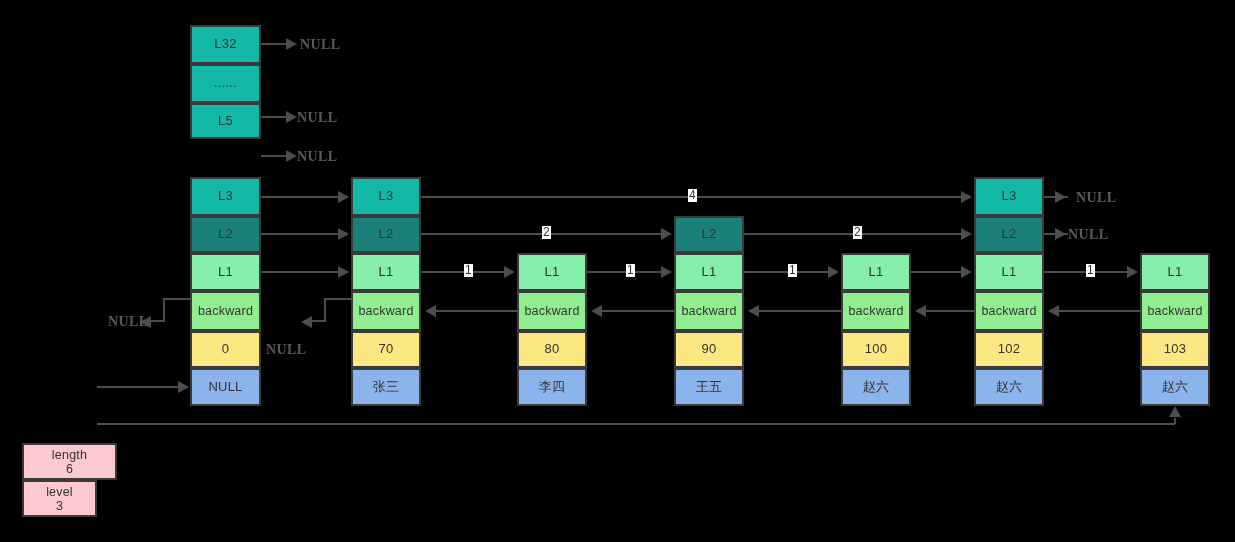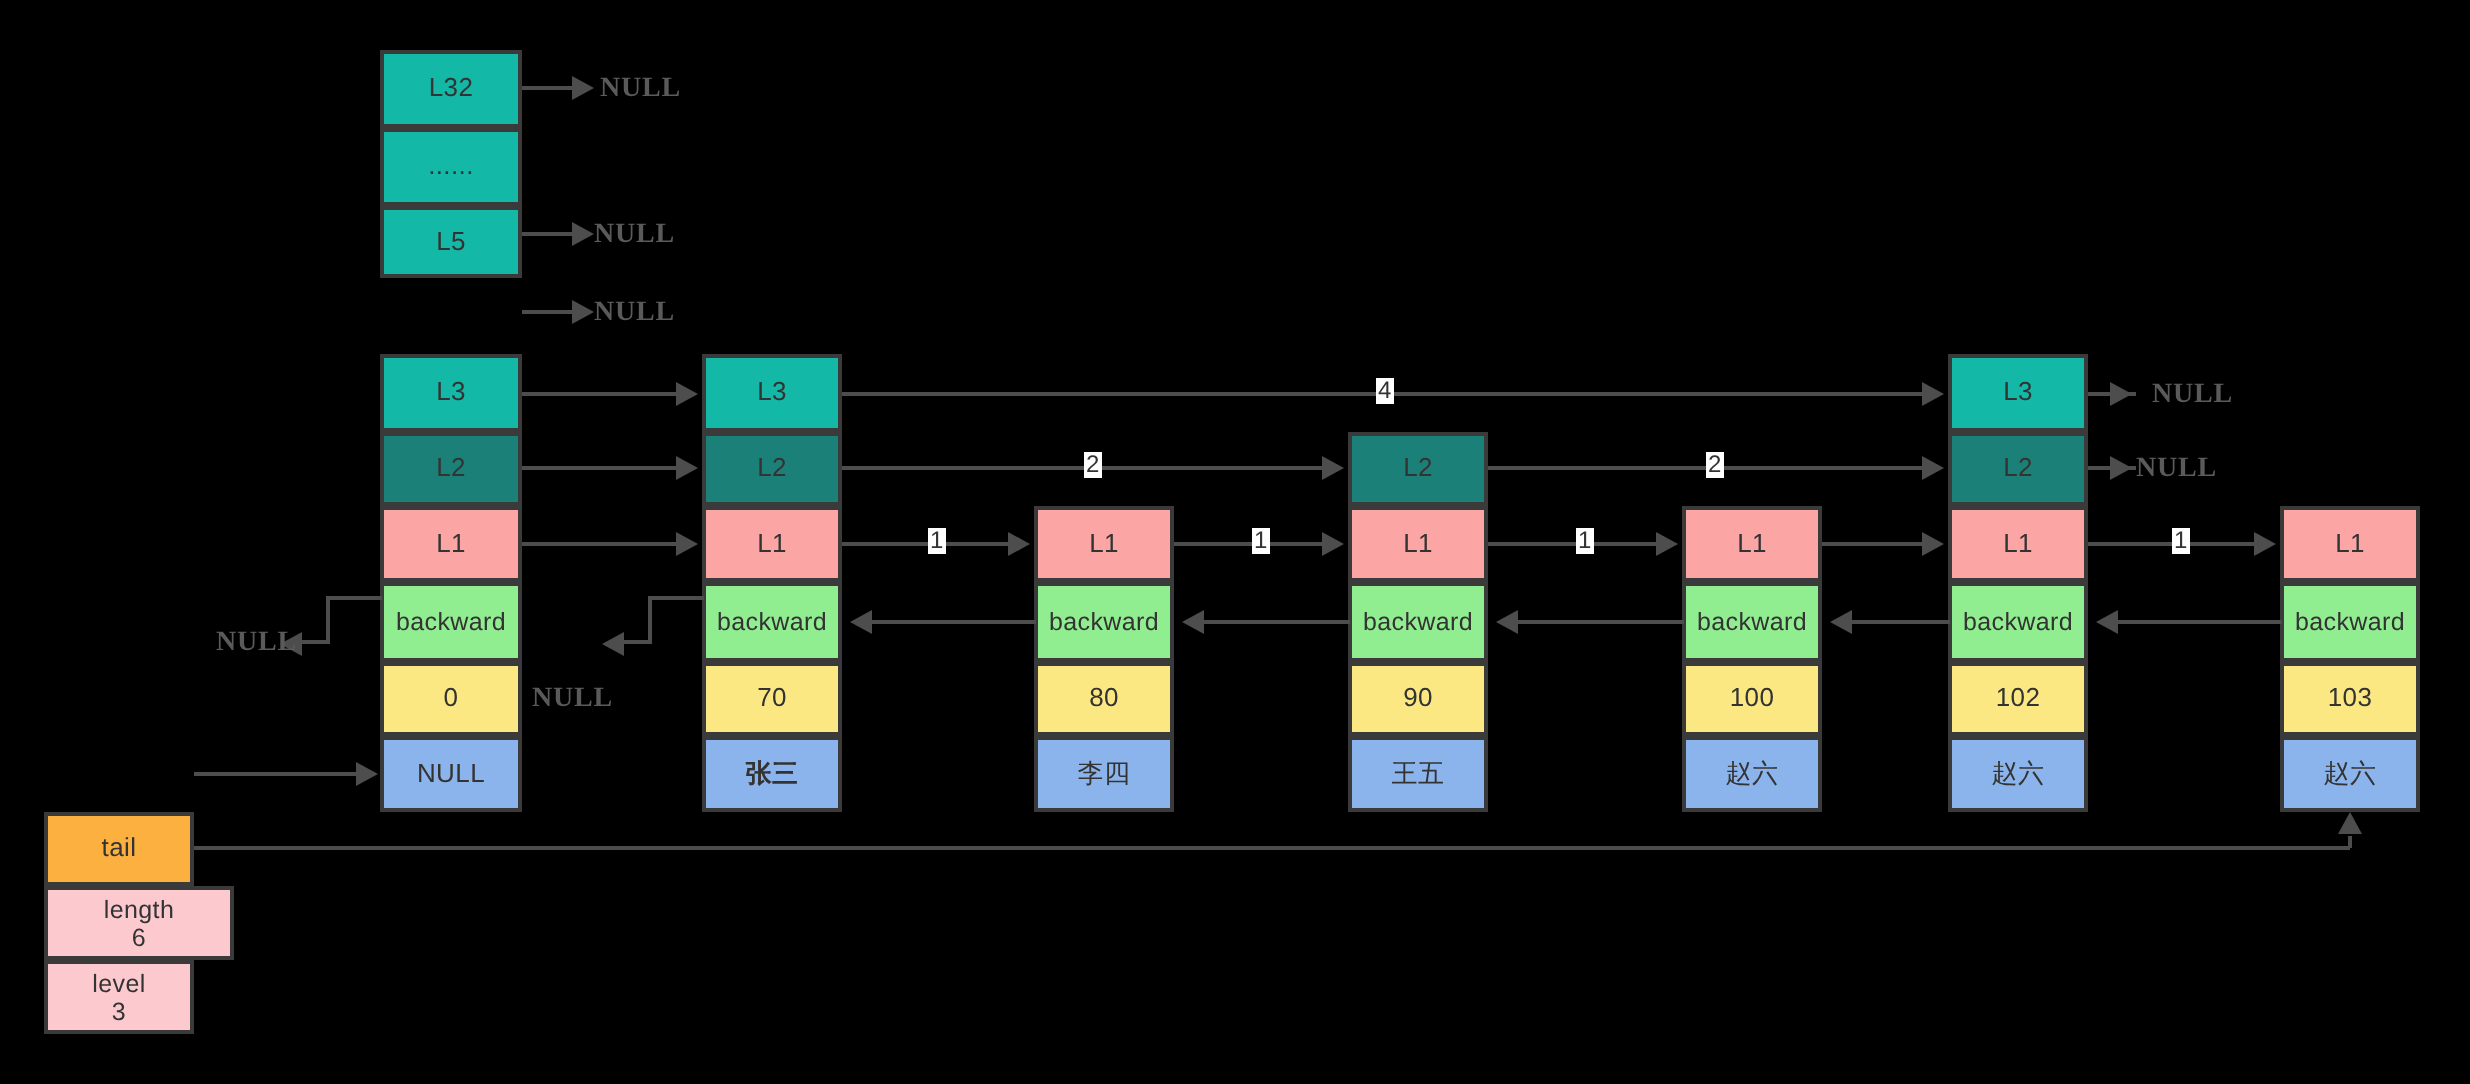--- a/index.html
+++ b/index.html
@@ -19,21 +19,21 @@
     align-items:center;
     justify-content:center;
     text-align:center;
     font-size:13px;
     color:#333333;
     line-height:1.12;
     letter-spacing:.2px;
   }
   .cell.lvl   {background:#14b8a6;}
   .cell.lvl2  {background:#1b8178;}
-  .cell.lvl1  {background:#fca5a5;}
+  .cell.lvl1  {background:#86efac;}
   .cell.back  {background:#90ee90;font-size:12.5px;}
   .cell.score {background:#fce883;}
   .cell.name  {background:#8cb4ec;}
   .cell.ptr   {background:#fcb040;}
   .cell.meta  {background:#fcc9cf;font-size:12.5px;}
   .cell .txt{display:block;width:100%;padding:0 3px;word-break:break-all;}
 
   
   .ln{position:absolute;background:#4d4d4d;}
   .ln.h{height:2px;}
@@ -125,21 +125,21 @@
     </div>
   <div class="cell lvl1" style="left:351px;top:253px;width:70px;height:38px;">
       <span class="txt">L1</span>
     </div>
   <div class="cell back" style="left:351px;top:291px;width:70px;height:40px;">
       <span class="txt">backward</span>
     </div>
   <div class="cell score" style="left:351px;top:331px;width:70px;height:37px;">
       <span class="txt">70</span>
     </div>
-  <div class="cell name" style="left:351px;top:368px;width:70px;height:38px;font-weight:bold;">
+  <div class="cell name" style="left:351px;top:368px;width:70px;height:38px;">
       <span class="txt">张三</span>
     </div>
 
   <div class="ln h" style="left:324px;top:298px;width:28px;"></div>
   <div class="ln v" style="left:324px;top:298px;height:24px;"></div>
   <div class="ln h" style="left:309px;top:320px;width:16px;"></div>
   <div class="ah l" style="left:301px;top:316px;"></div>
   <div class="nulltag" style="left:266px;top:342px;">NULL</div>
 
   <div class="cell lvl1" style="left:517px;top:253px;width:70px;height:38px;">
@@ -269,23 +269,20 @@
 
   <div class="ln h" style="left:756px;top:310px;width:86px;"></div>
   <div class="ah l" style="left:748px;top:305px;"></div>
 
   <div class="ln h" style="left:923px;top:310px;width:52px;"></div>
   <div class="ah l" style="left:915px;top:305px;"></div>
 
   <div class="ln h" style="left:1056px;top:310px;width:85px;"></div>
   <div class="ah l" style="left:1048px;top:305px;"></div>
 
-  <div class="cell ptr" style="left:22px;top:406px;width:75px;height:37px;">
-      <span class="txt">tail</span>
-    </div>
   <div class="cell meta" style="left:22px;top:443px;width:95px;height:37px;">
     <span class="txt"><span>length</span><br><span>6</span></span>
   </div>
   <div class="cell meta" style="left:22px;top:480px;width:75px;height:37px;">
     <span class="txt"><span>level</span><br><span>3</span></span>
   </div>
 
   <div class="ln h" style="left:97px;top:386px;width:84px;"></div>
   <div class="ah r" style="left:178px;top:381px;"></div>
 

